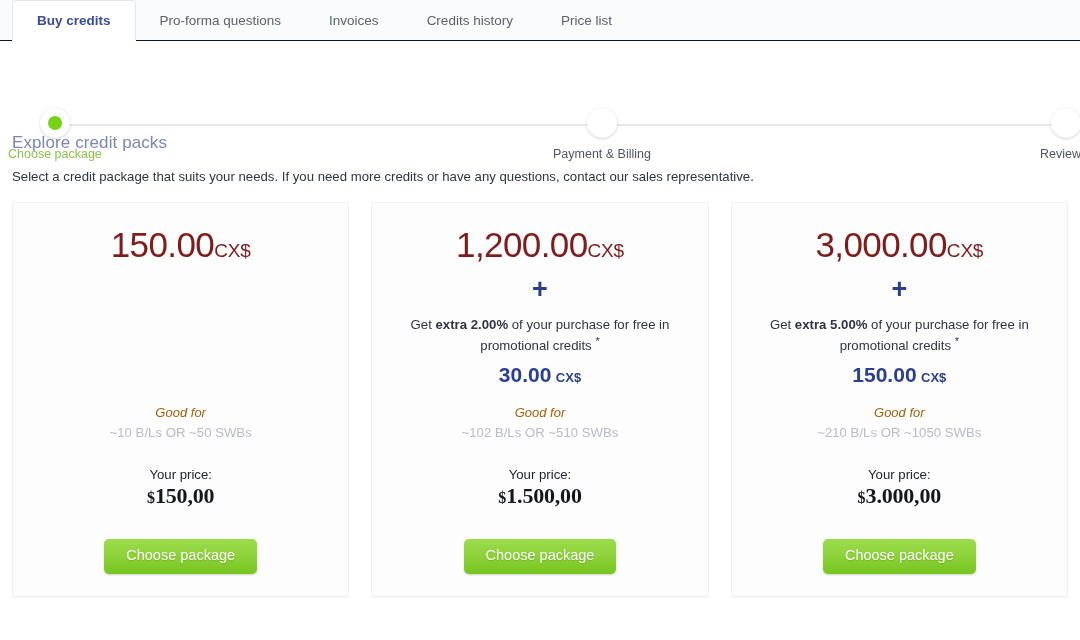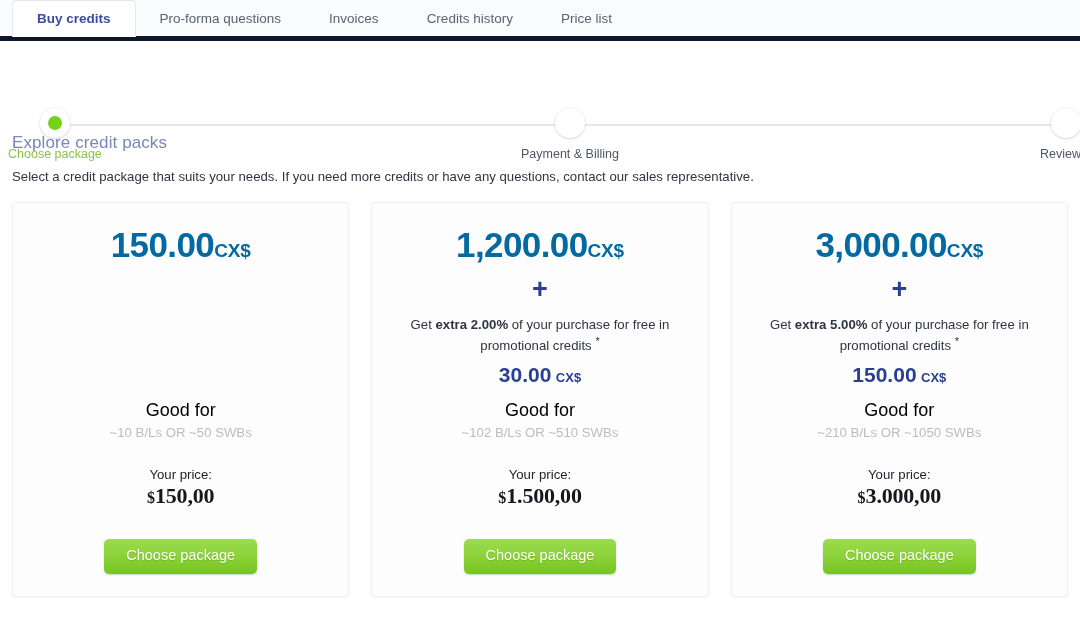--- a/index.html
+++ b/index.html
@@ -11,21 +11,21 @@
     background: #ffffff;
     font-family: "Liberation Sans", sans-serif;
     -webkit-font-smoothing: antialiased;
   }
 
   
   .tabbar {
     position: relative;
     height: 41px;
     background: #fafbfc;
-    border-bottom: 5px solid #0f172a;
+    border-bottom: 1px solid #0f172a;
     display: flex;
     align-items: stretch;
     padding-left: 12px;
   }
   .tab {
     display: flex;
     align-items: center;
     padding: 0 24px;
     font-size: 13.5px;
     color: #5a6372;
@@ -91,21 +91,21 @@
   .step-label {
     margin-top: 9px;
     font-size: 12.5px;
     color: #4e5665;
     white-space: nowrap;
   }
   .step.done .step-label { color: #8bc34a; }
 
   #step-1 { left: 8px; }
   #step-1 .step-label { margin-left: 0; }
-  #step-2 { left: 521px; }
+  #step-2 { left: 553px; }
   #step-3 { left: 1040px; align-items: flex-end; }
   #step-3 .step-label { margin-right: 0; }
 
   
   .page-head { padding: 16px 12px 0 12px; }
   .page-title {
     font-size: 17px;
     font-weight: normal;
     color: #7b87b8;
     letter-spacing: .1px;
@@ -131,22 +131,22 @@
     border-radius: 3px;
     box-shadow: 0 1px 2px rgba(30,40,70,.04);
     min-height: 395px;
     display: flex;
     flex-direction: column;
     padding: 24px 16px 22px 16px;
     text-align: center;
   }
 
   .amount {
-    color: #0369a1;
-    font-weight: bold;
+    color: #7f1d1d;
+    font-weight: normal;
     line-height: 1;
     white-space: nowrap;
   }
   .amount .num { font-size: 35px; letter-spacing: -.6px; }
   .amount .cur { font-size: 19px; letter-spacing: -.2px; }
 
   .plus {
     color: #2a3f91;
     font-size: 27px;
     font-weight: bold;
@@ -174,23 +174,24 @@
     font-weight: bold;
     line-height: 1;
     white-space: nowrap;
   }
   .bonus-amount .num { font-size: 21px; }
   .bonus-amount .cur { font-size: 13px; }
 
   .spacer { flex: 1 1 auto; }
 
   .goodfor-label {
-    font-size: 18px;
-    color: #000000;
+    font-size: 13px;
+    color: #a16207;
     line-height: 1.45;
+    font-style: italic;
   }
   .goodfor-value {
     font-size: 13.2px;
     color: #b9bdc4;
     line-height: 1.45;
   }
 
   .price-label {
     margin-top: 25px;
     font-size: 13.2px;

